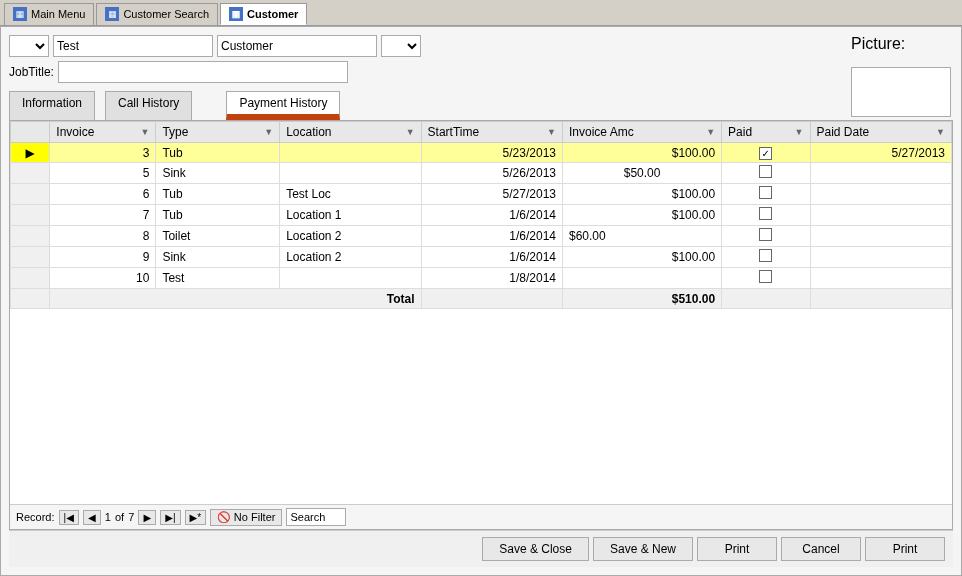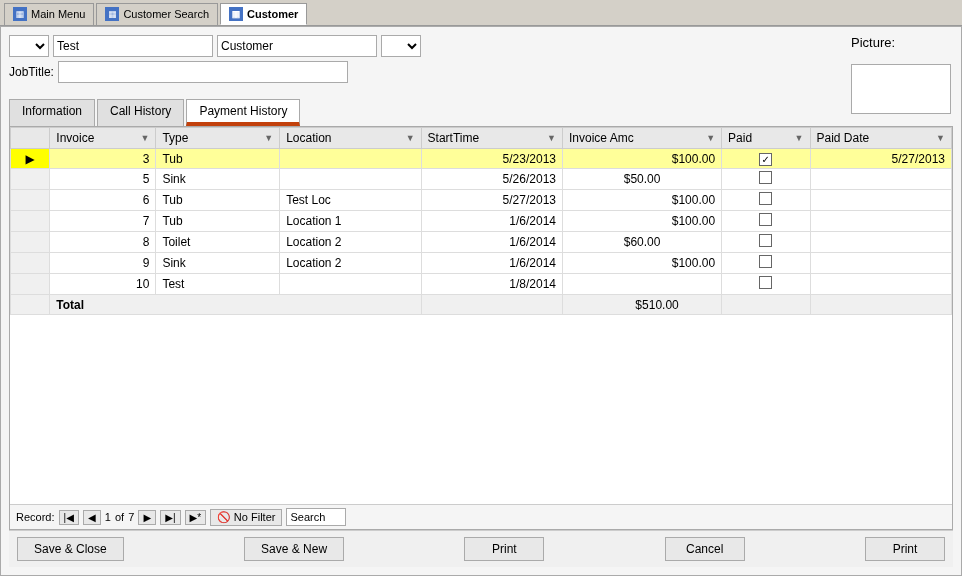--- a/index.html
+++ b/index.html
@@ -78,58 +78,59 @@
     }
     .small-select { width: 40px; }
     .name-input { width: 160px; }
     .customer-input { width: 160px; }
     .small-select2 { width: 40px; }
 
     .jobtitle-row {
       display: flex;
       align-items: center;
       gap: 4px;
-      margin-bottom: 16px;
+      margin-bottom: 8px;
     }
     .jobtitle-row label { font-size: 12px; }
     .jobtitle-row input {
       border: 1px solid #aaa;
       background: white;
       font-size: 12px;
       height: 22px;
       padding: 1px 3px;
       width: 290px;
     }
-    .picture-label { font-size: 13px; margin-bottom: 14px; }
+    .picture-label { font-size: 16px; margin-bottom: 14px; }
     .picture-area {
       border: 1px solid #aaa;
       background: white;
       width: 100px;
       height: 50px;
     }
 
     
     .inner-tab-bar {
       display: flex;
-      gap: 0;
+      gap: 8px;
       margin-bottom: 0;
     }
     .inner-tab {
       padding: 4px 12px;
       border: 1px solid #aaa;
       border-bottom: none;
       background: #e0e0e0;
       cursor: pointer;
       font-size: 12px;
       margin-right: 2px;
     }
     .inner-tab.active {
       background: #fff;
       font-weight: normal;
-      border-bottom: 4px solid #c2410c;
+      border-bottom: 6px solid #c2410c;
+      margin-left: 24px;
     }
 
     
     .table-container {
       border: 1px solid #aaa;
       background: white;
       flex: 1;
       display: flex;
       flex-direction: column;
       overflow: hidden;
@@ -255,21 +256,21 @@
       background: white;
       font-size: 11px;
       height: 18px;
       padding: 1px 3px;
       width: 60px;
     }
 
     
     .bottom-bar {
       display: flex;
-      justify-content: space-between;
+      justify-content: flex-end;
       gap: 4px;
       padding: 6px 8px;
       background: #f0f0f0;
       border-top: 1px solid #ccc;
     }
     .bottom-btn {
       padding: 4px 16px;
       border: 1px solid #aaa;
       background: #e8e8e8;
       cursor: pointer;
@@ -428,21 +429,21 @@
               <td class="col-amount" style="text-align: right;">$100.00</td>
               <td class="col-paid" style="text-align: center;"><span class="cb-unchecked"></span></td>
               <td class="col-paiddate" style="text-align: right;"></td>
             </tr>
             <tr>
               <td class="row-indicator"></td>
               <td class="col-invoice" style="text-align: right;">8</td>
               <td class="col-type">Toilet</td>
               <td class="col-location">Location 2</td>
               <td class="col-starttime" style="text-align: right;">1/6/2014</td>
-              <td class="col-amount" style="text-align: center;">$60.00</td>
+              <td class="col-amount" style="text-align: left;">$60.00</td>
               <td class="col-paid" style="text-align: center;"><span class="cb-unchecked"></span></td>
               <td class="col-paiddate" style="text-align: right;"></td>
             </tr>
             <tr>
               <td class="row-indicator"></td>
               <td class="col-invoice" style="text-align: right;">9</td>
               <td class="col-type">Sink</td>
               <td class="col-location">Location 2</td>
               <td class="col-starttime" style="text-align: right;">1/6/2014</td>
               <td class="col-amount" style="text-align: right;">$100.00</td>
@@ -454,23 +455,23 @@
               <td class="col-invoice" style="text-align: right;">10</td>
               <td class="col-type">Test</td>
               <td class="col-location"></td>
               <td class="col-starttime" style="text-align: right;">1/8/2014</td>
               <td class="col-amount" style="text-align: right;"></td>
               <td class="col-paid" style="text-align: center;"><span class="cb-unchecked"></span></td>
               <td class="col-paiddate" style="text-align: right;"></td>
             </tr>
             <tr class="total-row">
     <td class="row-indicator"></td>
-    <td colspan="3" style="font-weight:bold;">Total</td>
+    <td colspan="3" style="text-align:right;font-weight:bold;">Total</td>
     <td></td>
-    <td class="col-amount" style="text-align:center;font-weight:normal;padding-left:36px;">$510.00</td>
+    <td class="col-amount" style="text-align:right;font-weight:bold;padding-left:36px;">$510.00</td>
     <td class="col-paid"></td>
     <td class="col-paiddate"></td>
   </tr>
           </tbody>
       </table>
     </div>
 
     <div class="nav-bar">
       <span>Record:</span>
       <button class="nav-btn">|◀</button>

